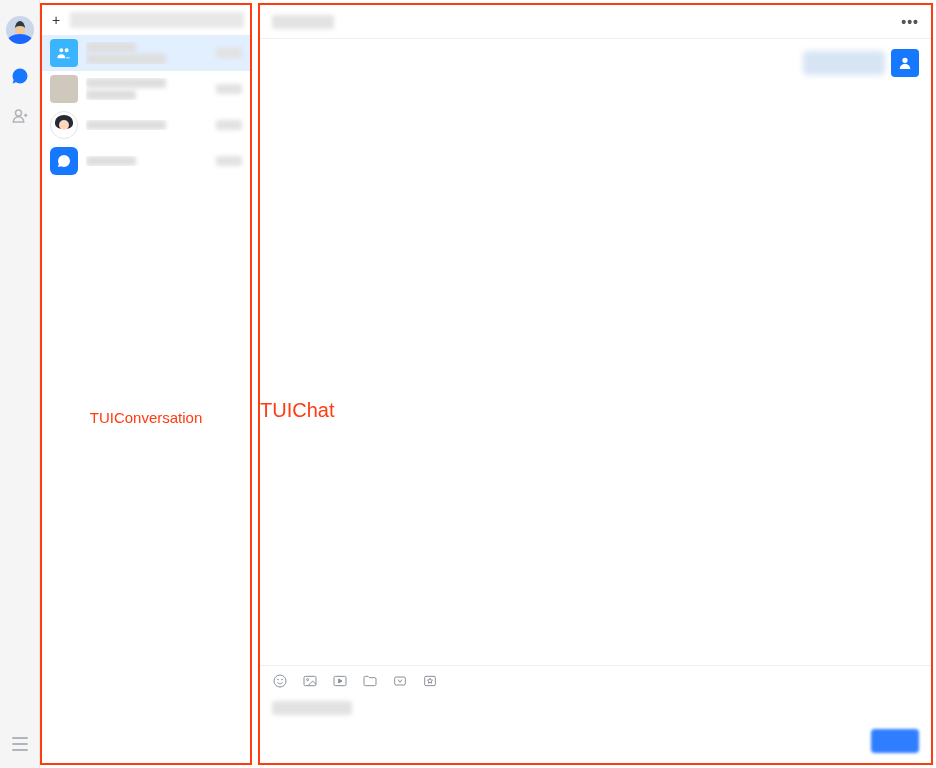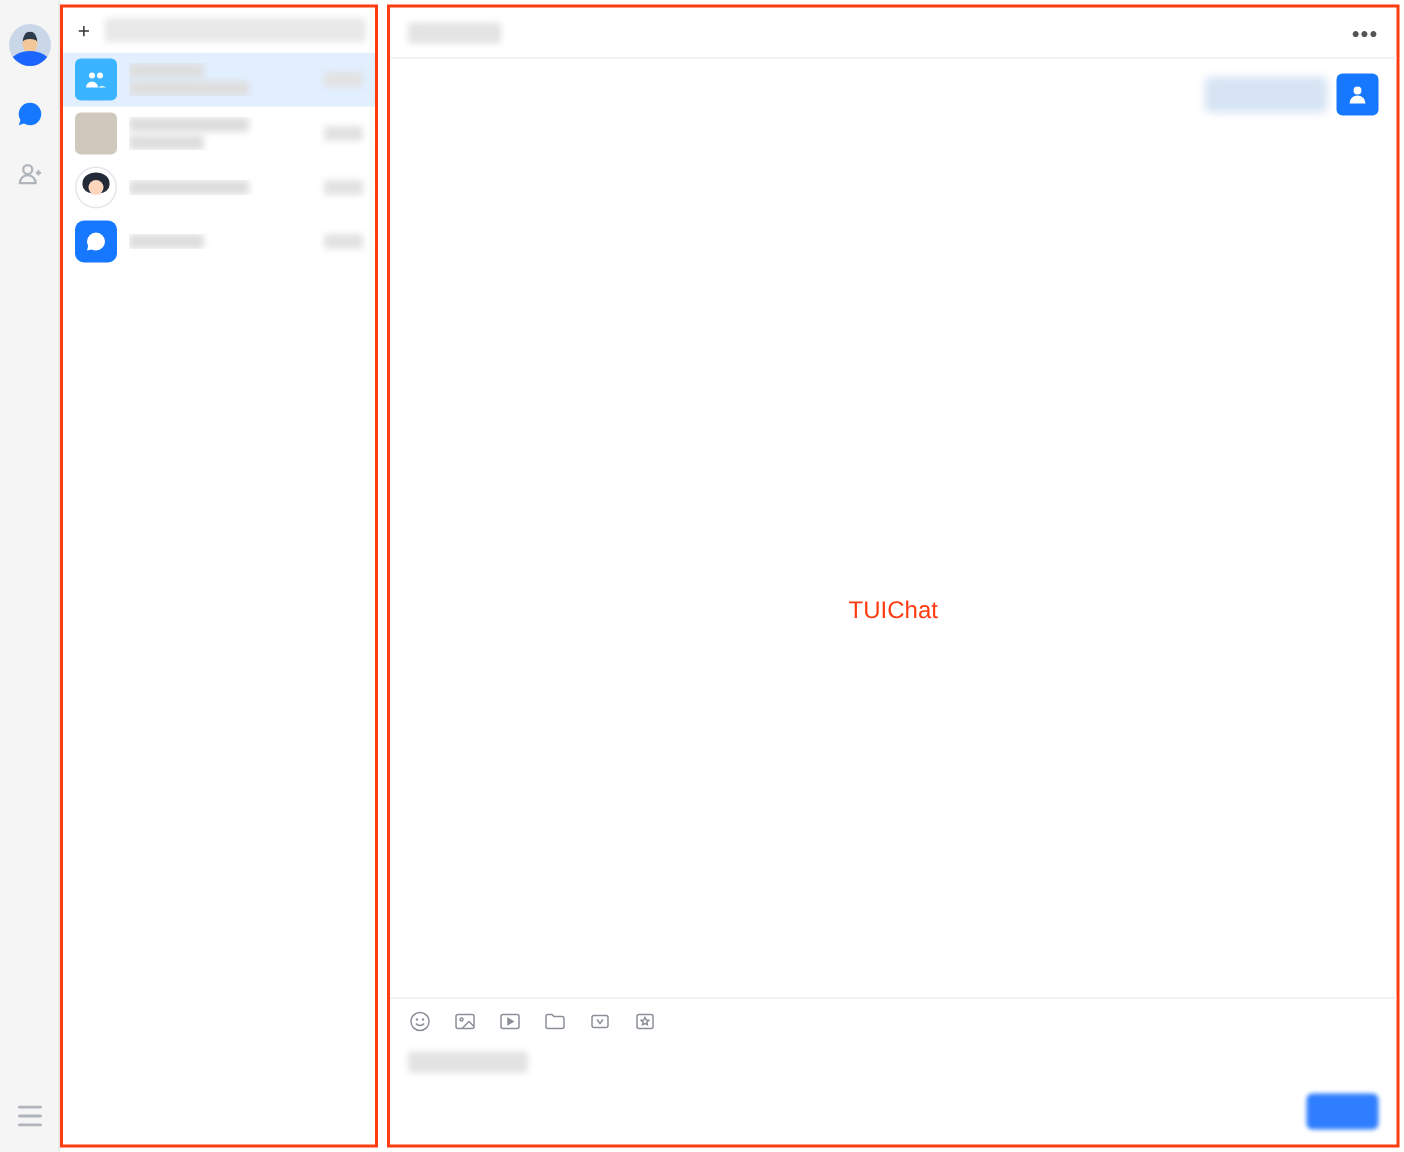--- a/index.html
+++ b/index.html
@@ -177,23 +177,22 @@
     }
     .msg-av {
       width: 28px; height: 28px;
       border-radius: 4px;
       background: #1677ff;
       display: flex; align-items: center; justify-content: center;
     }
     .chat-label {
       position: absolute;
       top: 394px; left: 0; right: 0;
-      text-align: center;
       color: #ff3b10;
-      font-size: 16px;
+      font-size: 20px;
     }
     .toolbar {
       height: 30px;
       display: flex; align-items: center; gap: 14px;
       padding: 0 12px;
       border-top: 1px solid #eeeeee;
     }
     .toolbar .ticon {
       width: 16px; height: 16px; cursor: pointer;
       color: #8a8f98;
@@ -281,20 +280,21 @@
         <svg width="16" height="16" viewBox="0 0 24 24" fill="#fff">
             <path d="M12 3a9 9 0 0 0-9 9c0 1.6.42 3.1 1.16 4.4L3 21l4.7-1.1A8.96 8.96 0 0 0 12 21a9 9 0 0 0 0-18z"></path>
           </svg>
       </div>
       <div class="meta">
         <div class="line-blur short"></div>
       </div>
       <div class="time-blur"></div>
     </div>
   </div>
+  <div class="conv-label">TUIConversation</div>
 </div>
 
 <div class="chat-panel">
   <div class="chat-header">
     <div class="title-blur"></div>
     <div class="more">•••</div>
   </div>
   <div class="chat-body">
     <div class="msg-row">
       <div class="msg-blur"></div>

